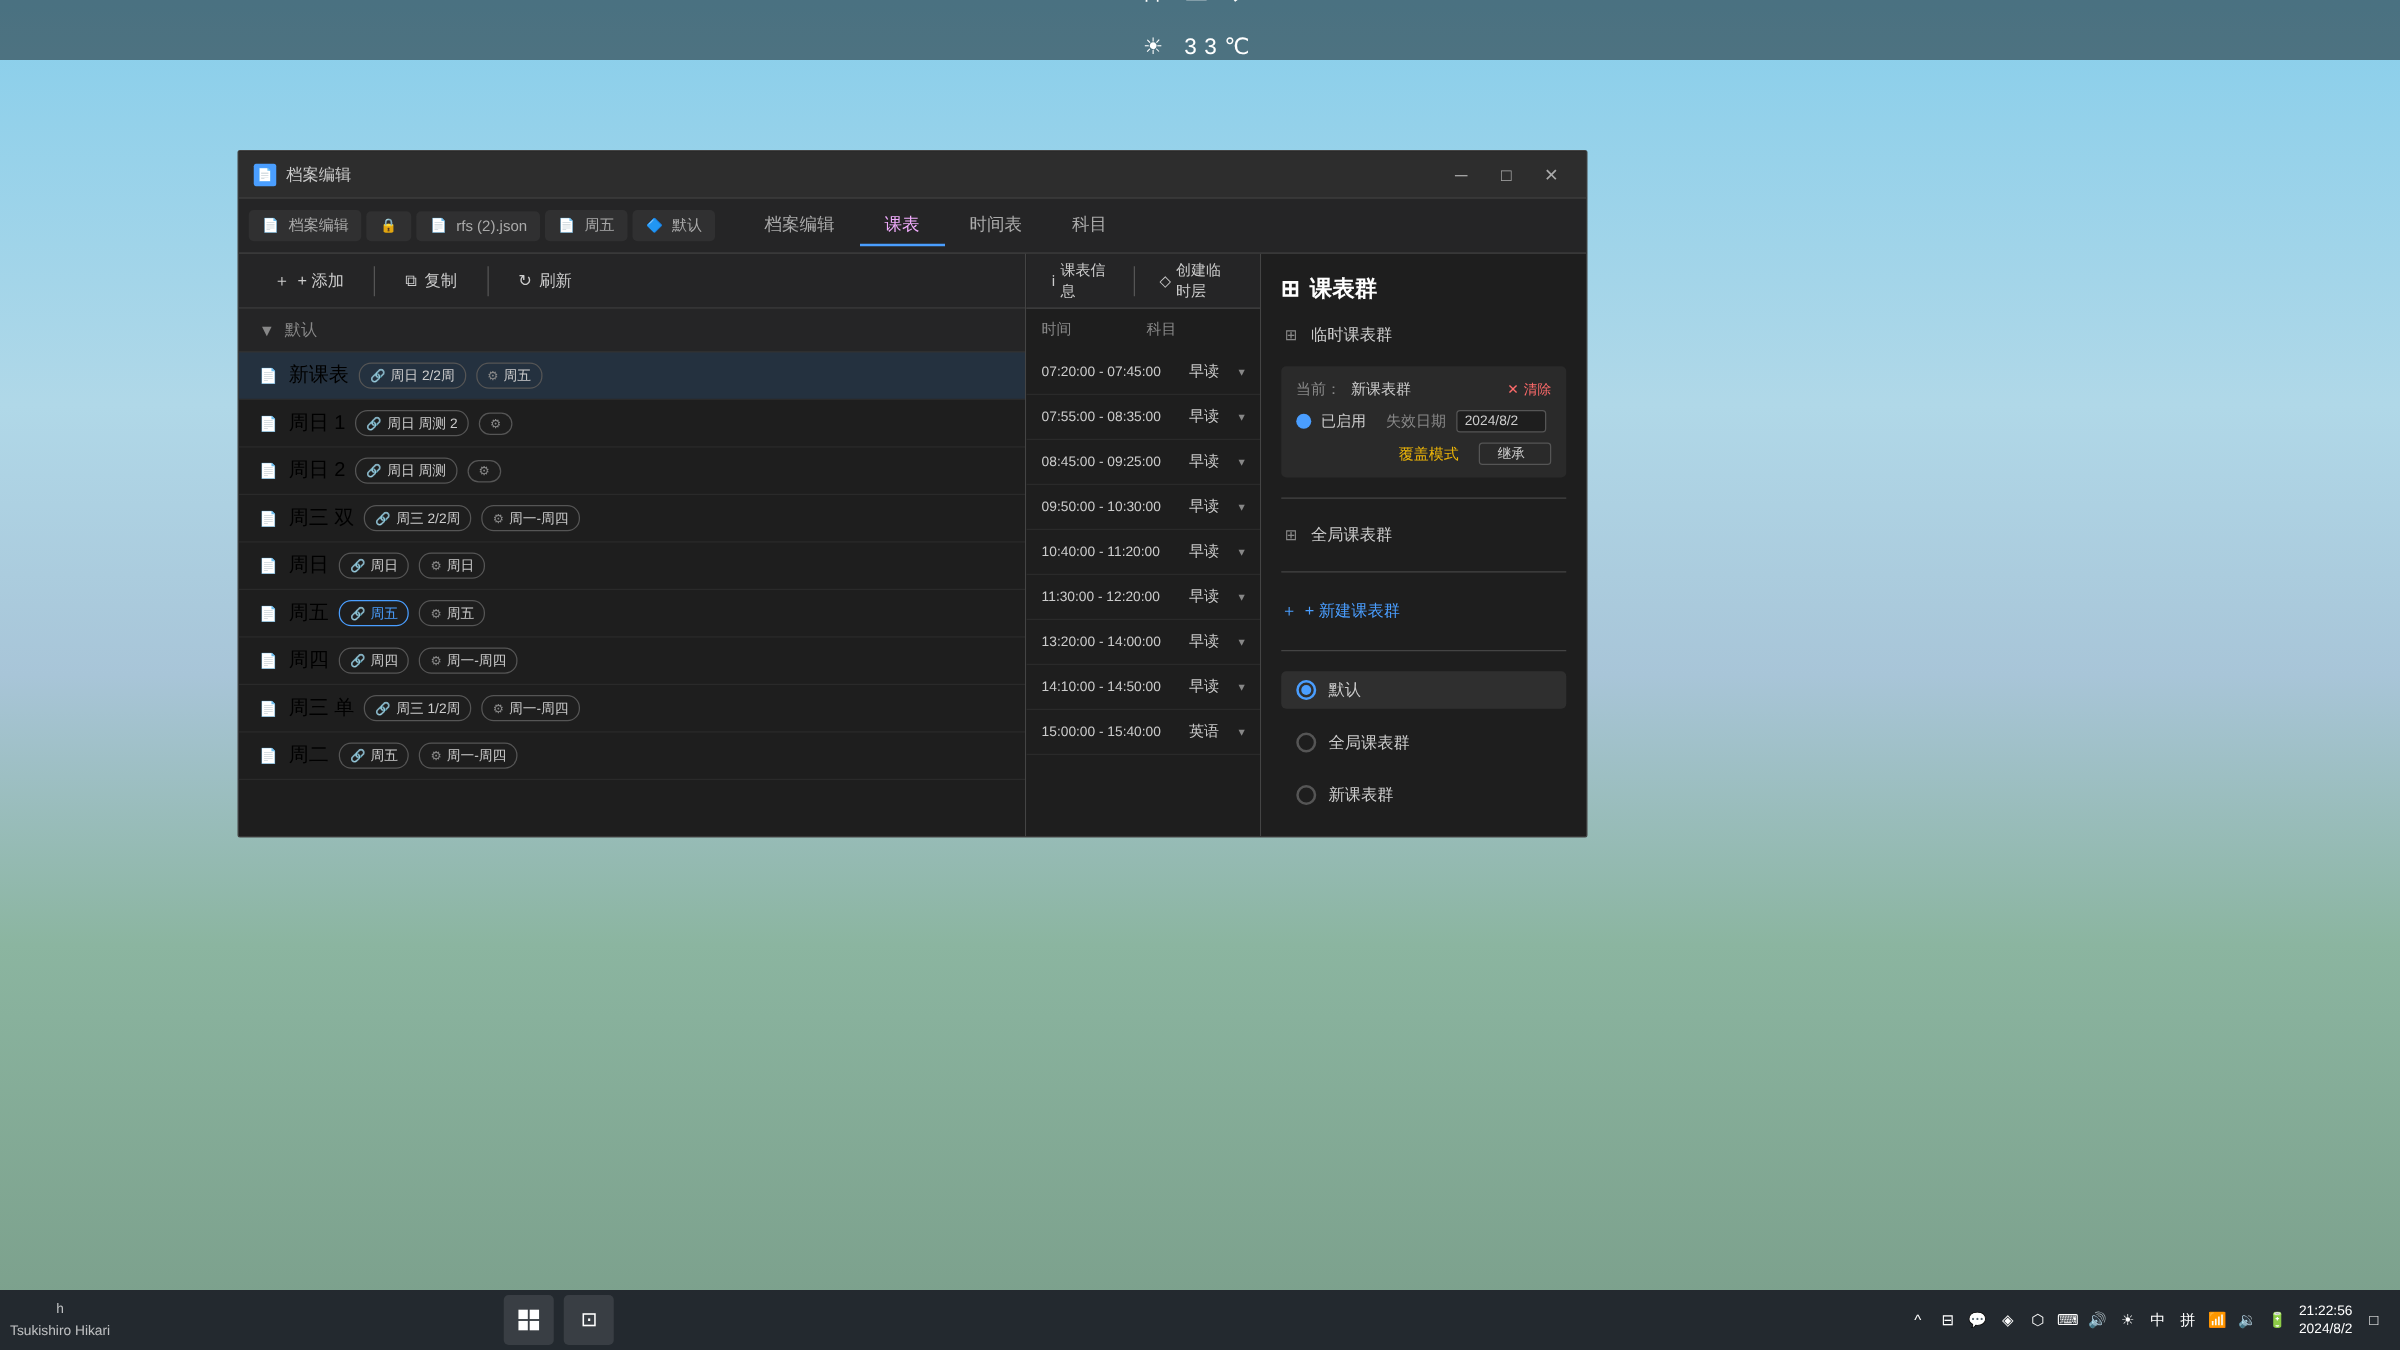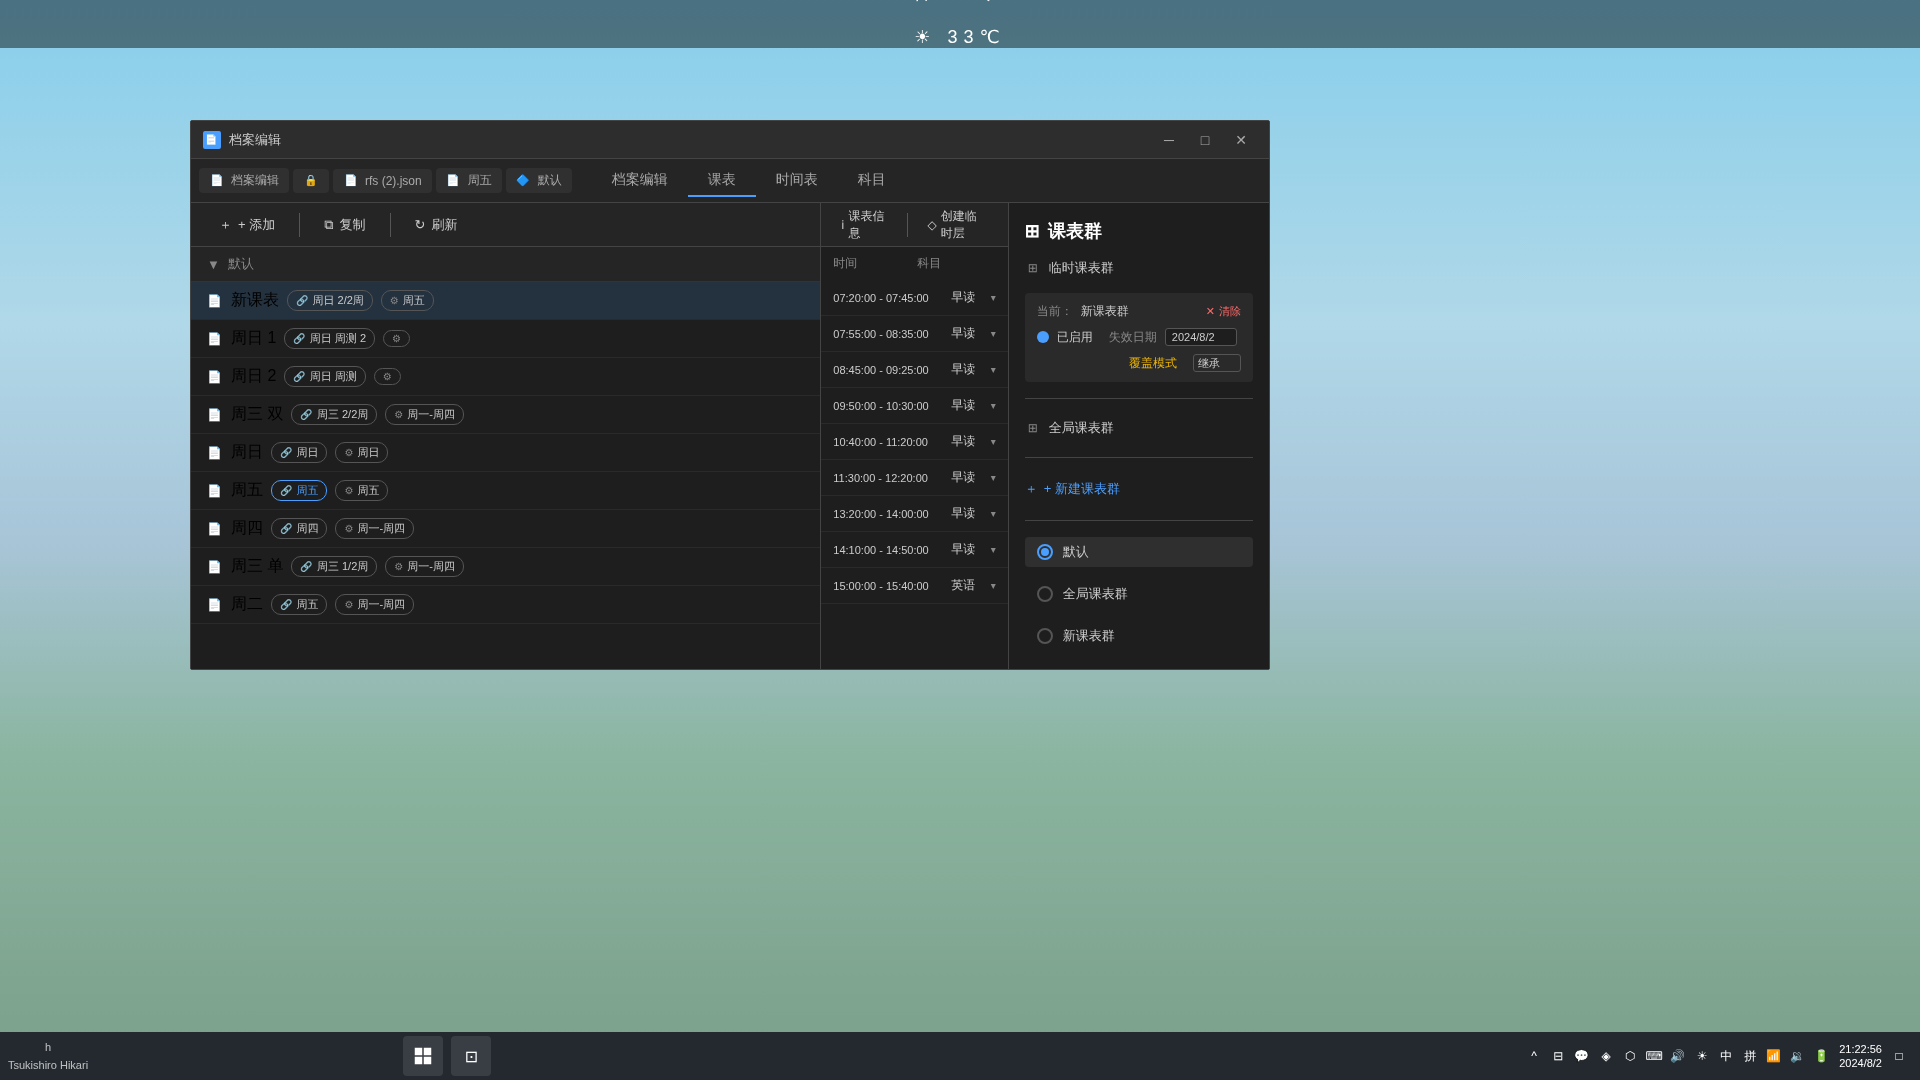--- a/index.html
+++ b/index.html
@@ -225,21 +225,21 @@
 
     .nav-tab {
       padding: 6px 20px;
       cursor: pointer;
       color: #aaa;
       font-size: 14px;
       border-bottom: 2px solid transparent;
     }
 
     .nav-tab.active {
-      color: #a3a3a3;
+      color: #f0abfc;
       border-bottom: 2px solid #4a9eff;
     }
 
     
     .content-area {
       display: flex;
       flex: 1;
       overflow: hidden;
     }
 
@@ -516,21 +516,21 @@
       font-size: 11px;
       padding: 2px 6px;
     }
 
     .mode-select {
       background: #2a2a2a;
       border: 1px solid #555;
       border-radius: 3px;
       color: #ccc;
       font-size: 11px;
-      padding: 2px 20px 2px 4px;
+      padding: 2px 20px 2px 14px;
       appearance: none;
       cursor: pointer;
     }
 
     .divider-line {
       height: 1px;
       background: #444;
       margin: 4px 0;
     }
 

